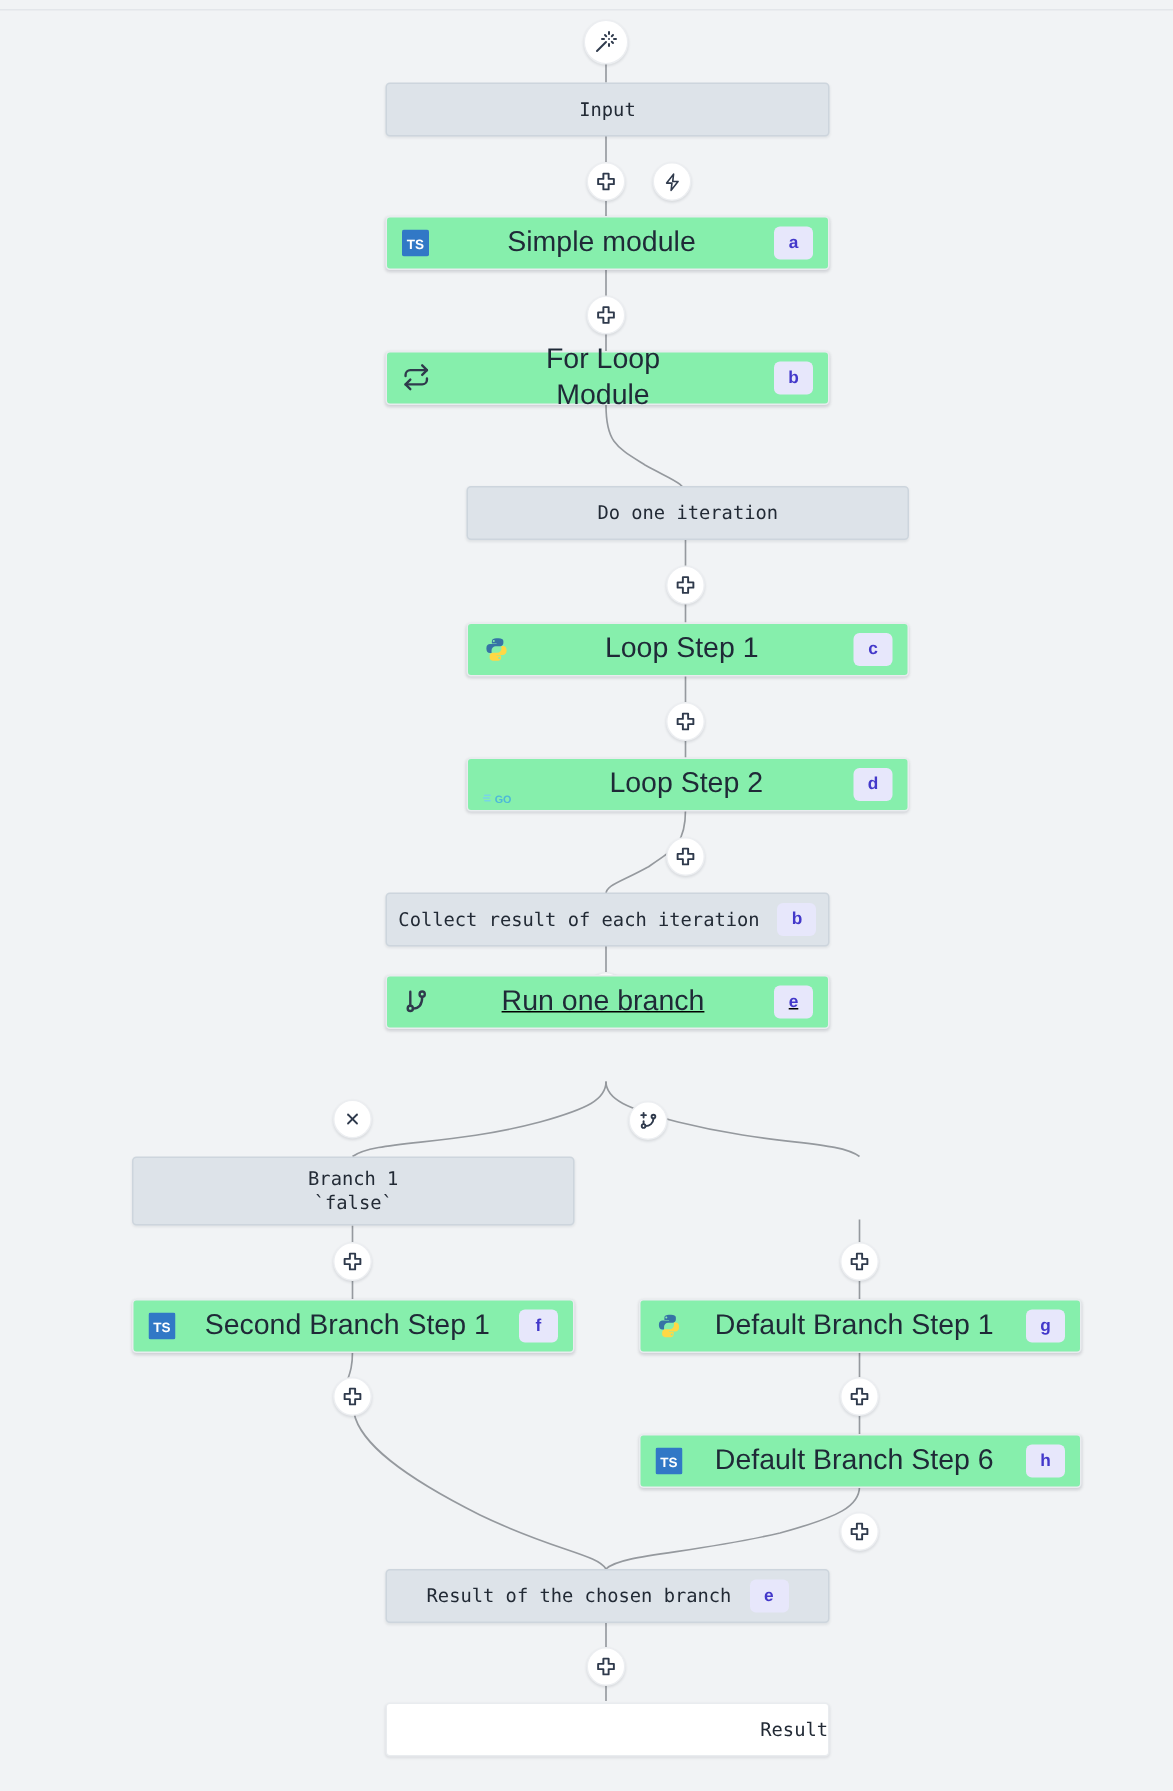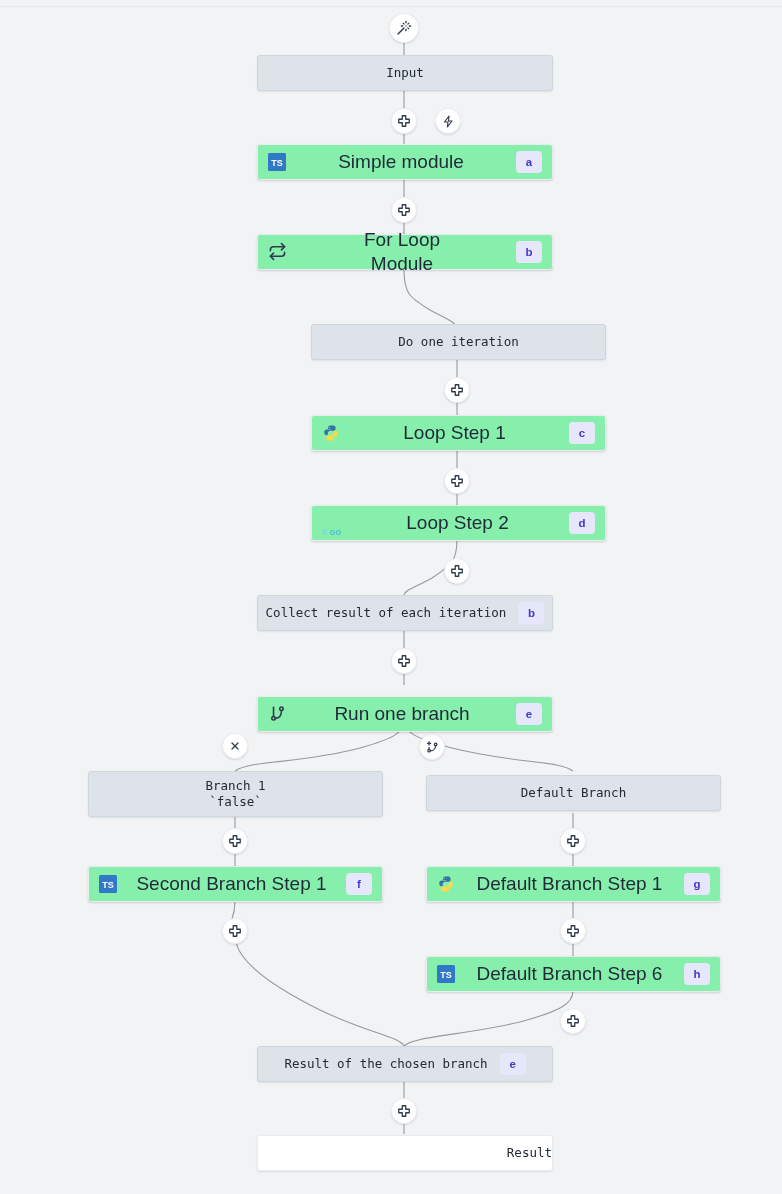--- a/index.html
+++ b/index.html
@@ -305,21 +305,21 @@
   </div>
 
   <div class="circ" style="left:391px; top:648px;">
     <span>
       <svg width="14" height="14" viewBox="0 0 24 24" fill="none" stroke="currentColor" stroke-width="2.2" stroke-linecap="round" stroke-linejoin="round">
         <path d="M9 3h6v6h6v6h-6v6H9v-6H3V9h6z"></path>
       </svg>
     </span>
   </div>
 
-  <div class="node module" style="left:257px; top:696px; width:296px;">
+  <div class="node module" style="left:257px; top:650px; width:296px;text-decoration:underline;">
     <span class="lead-icon">
       <svg width="19" height="19" viewBox="0 0 24 24" fill="none" stroke="currentColor" stroke-width="2" stroke-linecap="round" stroke-linejoin="round">
         <circle cx="7" cy="18" r="2.2"></circle>
         <circle cx="17" cy="6" r="2.2"></circle>
         <path d="M7 15.8V4"></path>
         <path d="M9.2 18.2c4.6 0 7.8-3 7.8-9.9"></path>
       </svg>
     </span>
     <span class="node-label">Run one branch</span>
     <span class="badge">e</span>
@@ -352,23 +352,20 @@
   </div>
 
   <div class="circ" style="left:222px; top:828px;">
     <span>
       <svg width="14" height="14" viewBox="0 0 24 24" fill="none" stroke="currentColor" stroke-width="2.2" stroke-linecap="round" stroke-linejoin="round">
         <path d="M9 3h6v6h6v6h-6v6H9v-6H3V9h6z"></path>
       </svg>
     </span>
   </div>
 
-  <div class="node frame" style="left:426px; top:775px; width:295px; height:36px;">
-    <span class="node-label">Default Branch</span>
-  </div>
 
   <div class="circ" style="left:560px; top:828px;">
     <span>
       <svg width="14" height="14" viewBox="0 0 24 24" fill="none" stroke="currentColor" stroke-width="2.2" stroke-linecap="round" stroke-linejoin="round">
         <path d="M9 3h6v6h6v6h-6v6H9v-6H3V9h6z"></path>
       </svg>
     </span>
   </div>
 
   <div class="node module" style="left:88px; top:866px; width:295px;">

